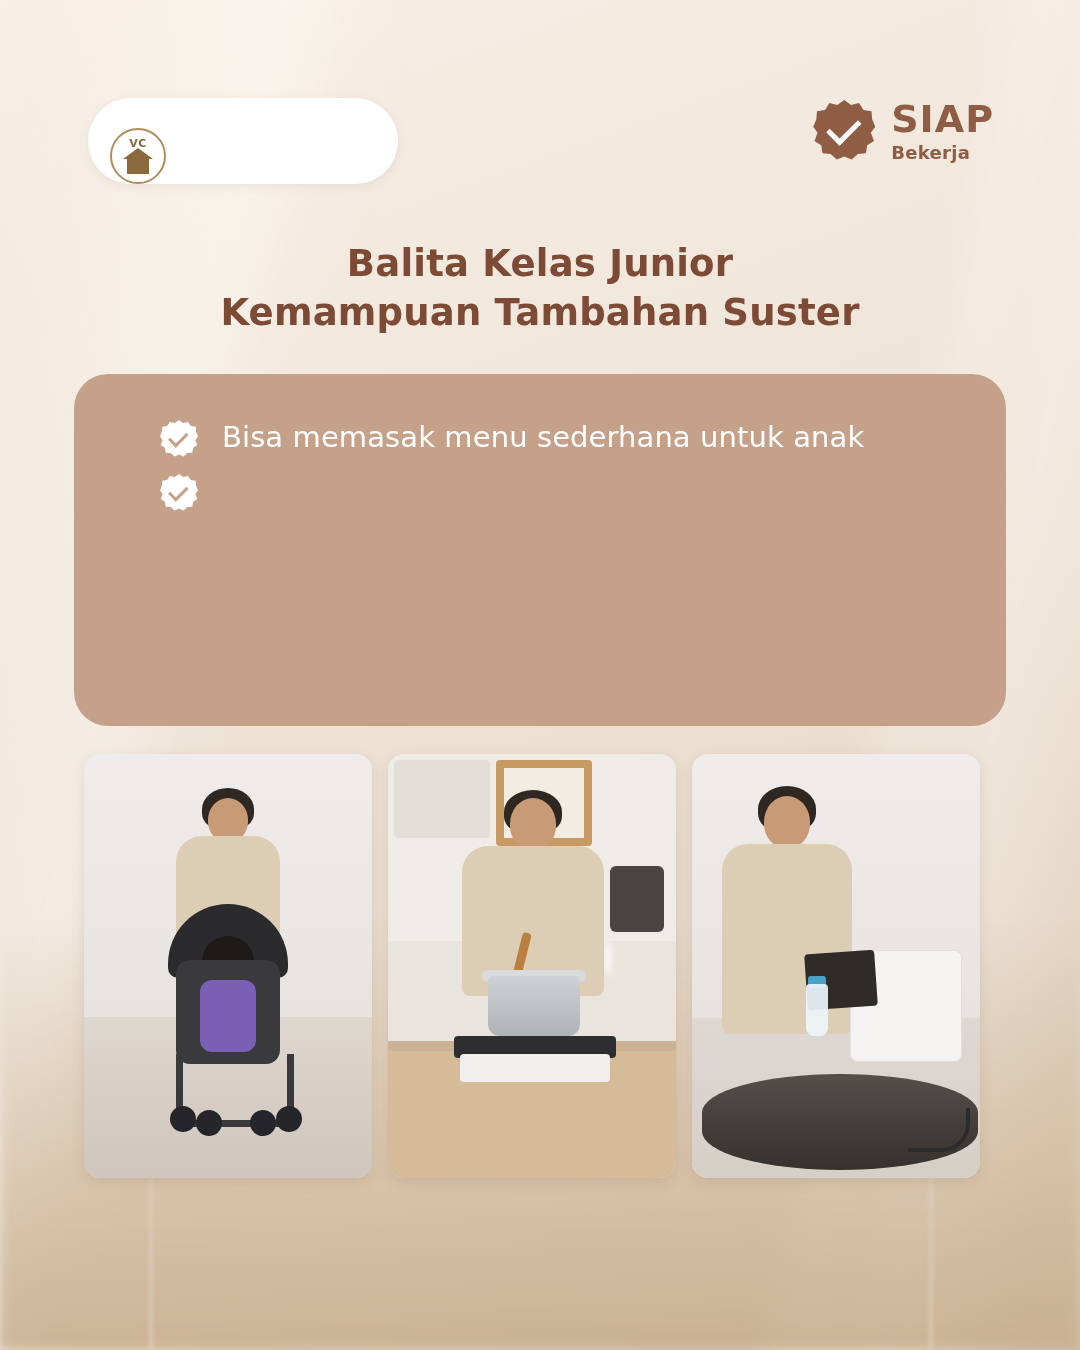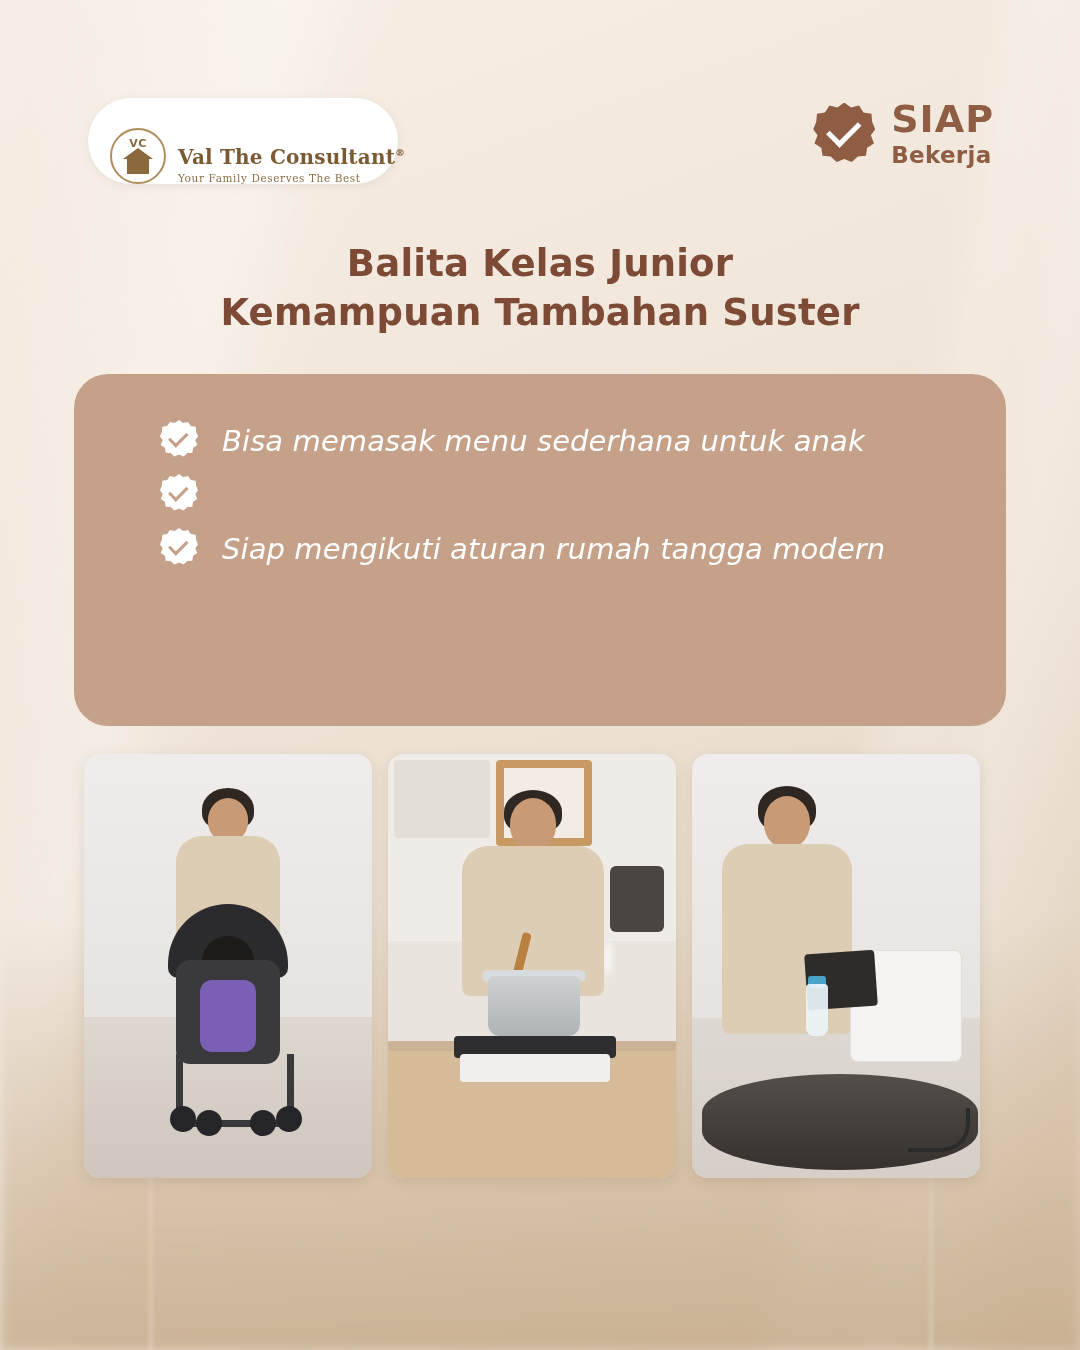--- a/index.html
+++ b/index.html
@@ -143,21 +143,21 @@
     transform: rotate(-45deg) translate(2px, -3px);
   }
   .siap-words { line-height: 1; }
   .siap-line1 {
     font-size: 38px;
     font-weight: bold;
     color: #8f5d43;
     letter-spacing: 1px;
   }
   .siap-line2 {
-    font-size: 23px;
+    font-size: 18px;
     font-weight: bold;
     color: #8f5d43;
     letter-spacing: .3px;
     margin-top: 6px;
   }
 
   
   .headline {
     position: absolute;
     top: 240px;
@@ -177,23 +177,22 @@
     top: 374px;
     width: 932px;
     height: 352px;
     background: #c6a189;
     border-radius: 34px;
     box-sizing: border-box;
     padding: 46px 0 0 86px;
   }
   .feature-row {
     display: flex;
-    align-items: flex-end;
+    align-items: flex-start;
     margin-bottom: 16px;
-    font-style: italic;
   }
   .tick {
     width: 38px; height: 38px;
     flex: 0 0 38px;
     position: relative;
     display: flex; align-items: center; justify-content: center;
     margin-right: 24px;
   }
   .tick .seal-shape {
     position: absolute;
@@ -293,24 +292,20 @@
   <div class="floor-glow"></div>
   <div class="floor-line" style="left:150px;"></div>
   <div class="floor-line" style="left:930px;"></div>
 
   <div class="logo-pill">
     <div class="logo-mark">
       <span class="vc">VC</span>
       <span class="roof"></span>
       <span class="house"></span>
     </div>
-    <div class="logo-text">
-      <div class="logo-title"><span>Val The Consultant</span><sup>®</sup></div>
-      <div class="logo-sub">Your Family Deserves The Best</div>
-    </div>
   </div>
 
   <div class="siap-badge">
     <div class="siap-seal">
       <span class="seal-shape"></span>
       <span class="check"></span>
     </div>
     <div class="siap-words">
       <div class="siap-line1">SIAP</div>
       <div class="siap-line2">Bekerja</div>
@@ -328,27 +323,20 @@
           <span class="seal-shape"></span>
           <span class="check"></span>
         </span>
       <span class="feature-text">Bisa memasak menu sederhana untuk anak</span>
     </div>
     <div class="feature-row">
       <span class="tick">
           <span class="seal-shape"></span>
           <span class="check"></span>
         </span>
-    </div>
-    <div class="feature-row">
-      <span class="tick">
-          <span class="seal-shape"></span>
-          <span class="check"></span>
-        </span>
-      <span class="feature-text">Siap mengikuti aturan rumah tangga modern</span>
     </div>
   </div>
 
   <div class="photos">
 
     <div class="photo">
       <div class="wall"></div>
       <div class="floor2"></div>
       <div class="nurse-hair p1-nurse-hair"></div>
       <div class="nurse-head p1-nurse-head"></div>

